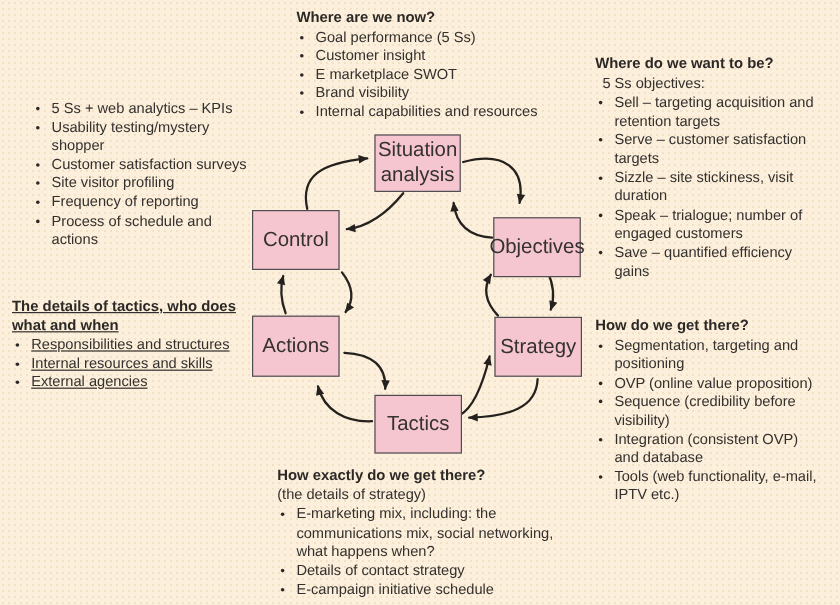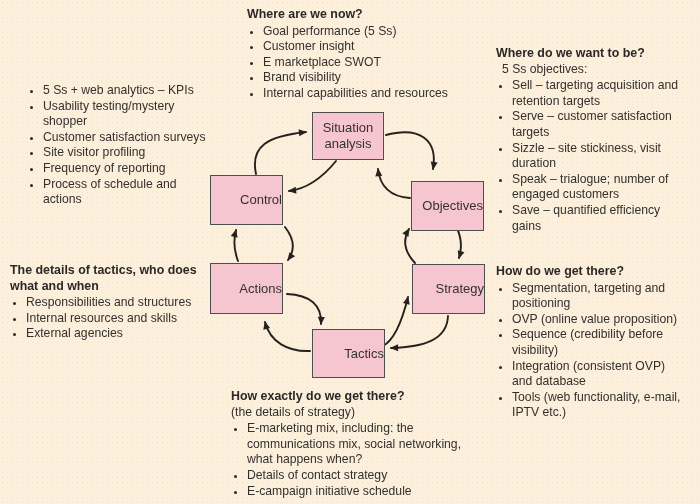--- a/index.html
+++ b/index.html
@@ -43,35 +43,35 @@
     list-style: disc;
   }
   .block li {
     margin: 0;
     white-space: pre-wrap;
   }
   .block li::marker { color: #2b2826; font-size: 11px; }
 
   #block-now            { left: 247px; top: 7px;   width: 235px; }
   #block-monitor        { left: 27px;  top: 82px;  width: 212px; }
-  #block-tactics-details{ left: 10px;  top: 263px; width: 225px; }
+  #block-tactics-details{ left: 10px;  top: 248px; width: 225px; text-decoration: underline; }
   #block-want           { left: 496px; top: 46px;  width: 202px; }
   #block-get-there      { left: 496px; top: 264px; width: 207px; }
   #block-exactly        { left: 231px; top: 389px; width: 262px; }
 
   
   .node {
     position: absolute;
     background: #f5c6cf;
     border: 1.5px solid #4e4e50;
     display: flex;
     align-items: center;
-    justify-content: flex-end;
+    justify-content: center;
     text-align: center;
-    font-size: 13px;
+    font-size: 17px;
     line-height: 1.22;
     color: #343130;
     box-sizing: border-box;
   }
   #node-situation  { left: 312px; top: 112px; width: 72px; height: 48px; }
   #node-control    { left: 210px; top: 175px; width: 73px; height: 50px; }
   #node-objectives { left: 411px; top: 181px; width: 73px; height: 50px; }
   #node-actions    { left: 210px; top: 263px; width: 73px; height: 51px; }
   #node-strategy   { left: 412px; top: 264px; width: 73px; height: 50px; }
   #node-tactics    { left: 312px; top: 329px; width: 73px; height: 49px; }

